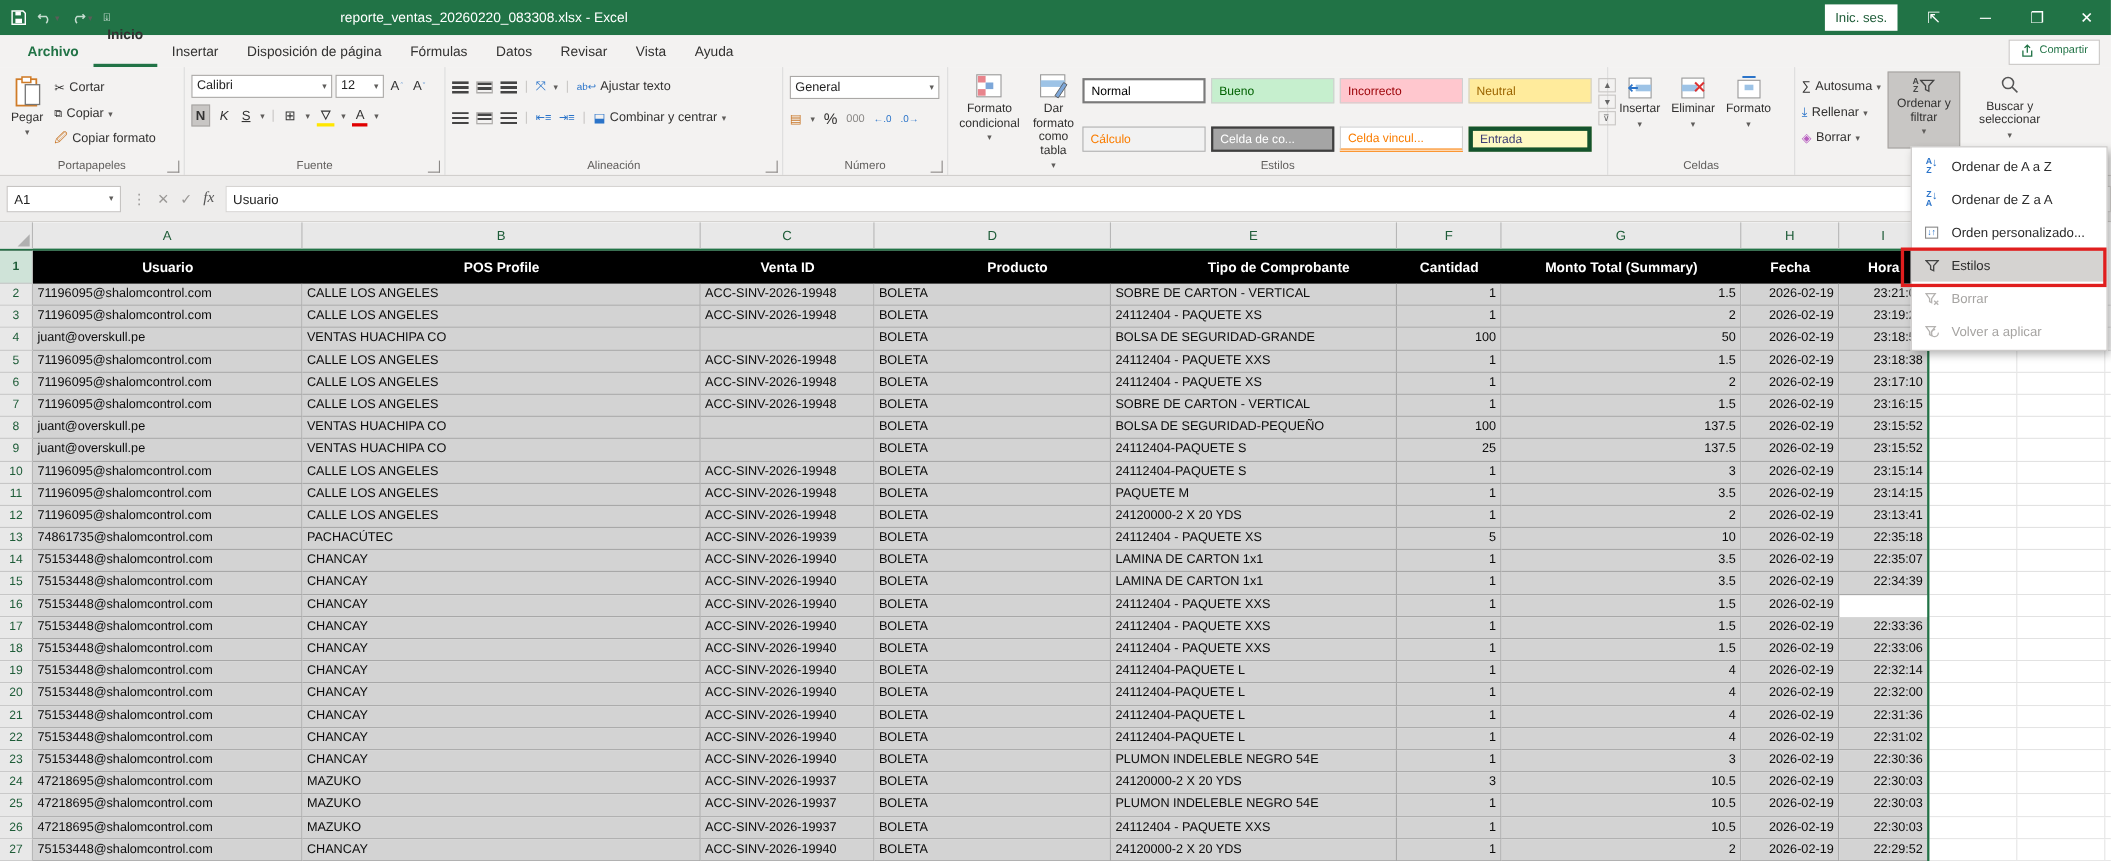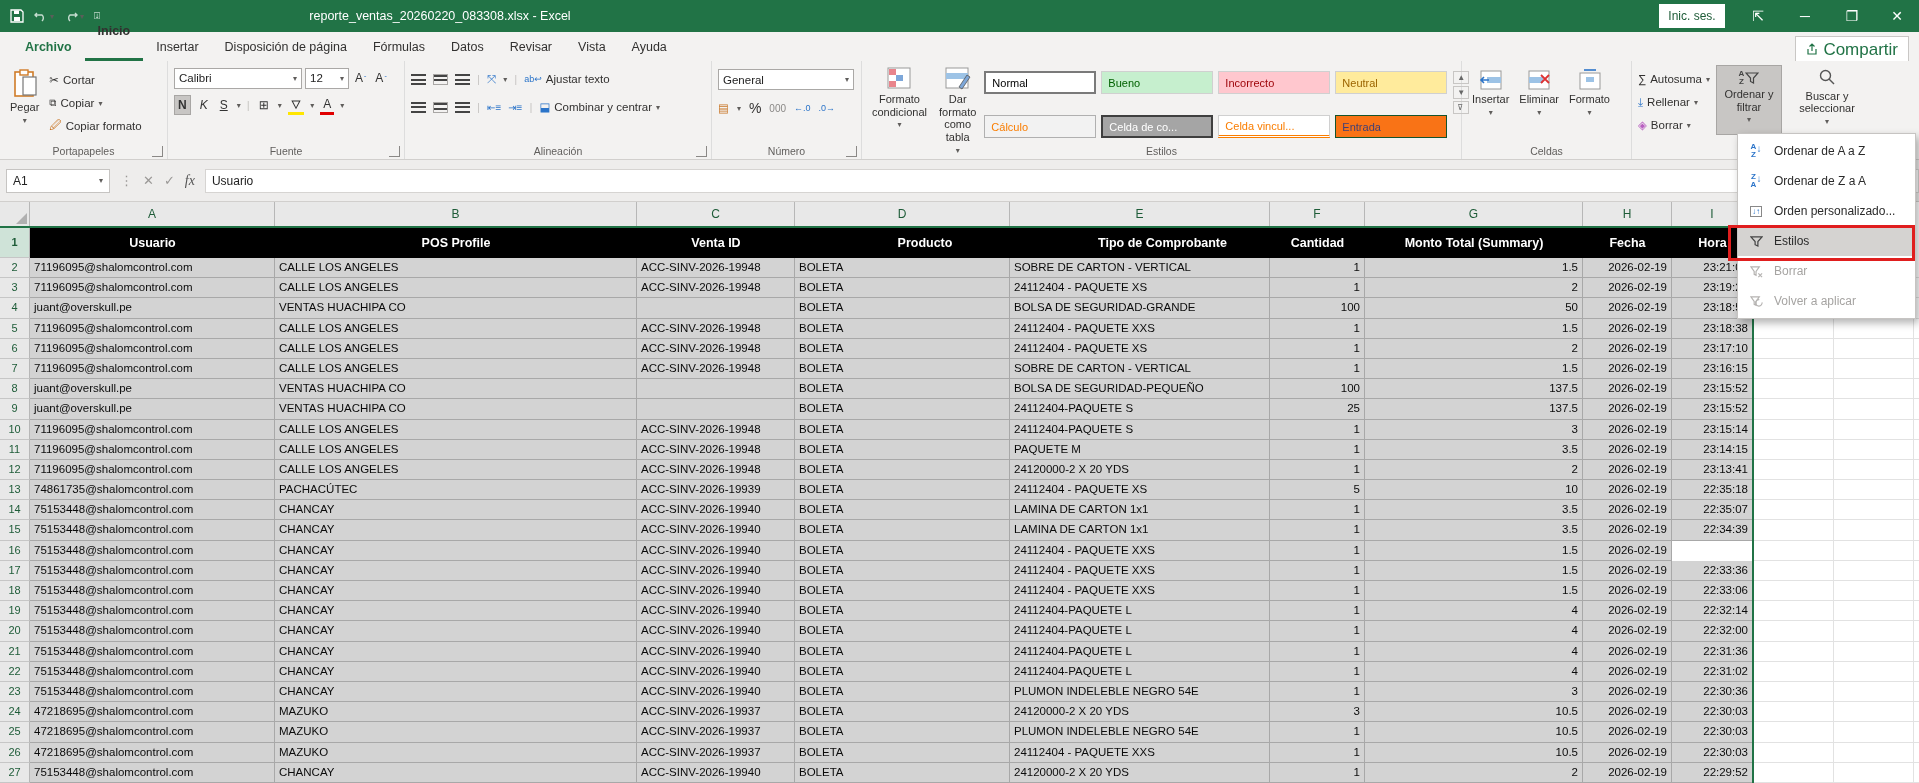--- a/index.html
+++ b/index.html
@@ -23,21 +23,21 @@
     background:#fff; color:#1e5c38; text-align:center; line-height:24px; font-size:12px; }
   .winctrl { position:absolute; top:0; height:32px; width:44px; text-align:center;
     line-height:32px; font-size:14px; color:#fff; }
 
   
   #tabrow { left:0; top:32px; width:1919px; height:29px; background:#f3f2f1;
     display:flex; align-items:flex-end; padding-left:12px; }
   .rtab { font-size:12.5px; color:#323130; padding:6px 13px 7px; white-space:nowrap; }
   .rtab.archivo { color:#217346; font-weight:bold; }
   .rtab.active { font-weight:bold; border-bottom:3px solid #217346; padding-bottom:20px; }
-  #share-btn { position:absolute; right:10px; top:36px; font-size:17px; color:#217346;
+  #share-btn { position:absolute; right:10px; top:36px; font-size:10px; color:#217346;
     border:1px solid #c9c7c5; background:#fff; padding:3px 10px; display:flex; gap:5px; }
 
   
   #ribbon { left:0; top:61px; width:1919px; height:99px; background:#f3f2f1;
     border-bottom:1px solid #d1cfcd; display:flex; }
   .rgroup { position:relative; height:100%; border-right:1px solid #ddd;
     padding:4px 4px 18px 6px; }
   .glabel { position:absolute; bottom:2px; left:0; right:0; text-align:center;
     font-size:10.5px; color:#605e5c; white-space:nowrap; }
   .launcher { position:absolute; bottom:2px; right:4px; width:11px; height:11px;
@@ -56,21 +56,21 @@
     background:repeating-linear-gradient(#444 0 2px, transparent 2px 4.5px); }
   .stylecell { width:112px; height:23px; font-size:11px; display:flex; align-items:center;
     padding-left:6px; border:1px solid #d0d0d0; }
   .s0 { background:#fff; color:#000; border:2px solid #7a7a7a; }
   .s1 { background:#c6efce; color:#006100; }
   .s2 { background:#ffc7ce; color:#9c0006; }
   .s3 { background:#ffeb9c; color:#9c6500; }
   .s4 { background:#f2f2f2; color:#fa7d00; border:1px solid #b0b0b0; }
   .s5 { background:#a5a5a5; color:#fff; border:2px double #3f3f3f; }
   .s6 { background:#fff; color:#fa7d00; border-bottom:3px double #fa7d00; }
-  .s7 { background:#f97316; color:#3f3f76; border:1px solid #14532d; }
+  .s7 { background:#fef9c3; color:#3f3f76; border:4px solid #14532d; }
 
   
   #formulabar { left:0; top:160px; width:1919px; height:42px; background:#eeedec;
     display:flex; align-items:center; border-bottom:1px solid #d1cfcd; }
   #name-box { margin-left:6px; width:104px; height:24px; background:#fff;
     border:1px solid #c6c4c2; font-size:12px; color:#222; display:flex;
     align-items:center; justify-content:space-between; padding:0 6px; }
   #fb-buttons { display:flex; align-items:center; gap:10px; padding:0 10px; color:#9a9896; font-size:13px; }
   #fx { font-style:italic; font-family:"Liberation Serif", serif; color:#555; font-size:14px; }
   #formula-input { flex:1; height:24px; background:#fff; border:1px solid #d6d4d2;

